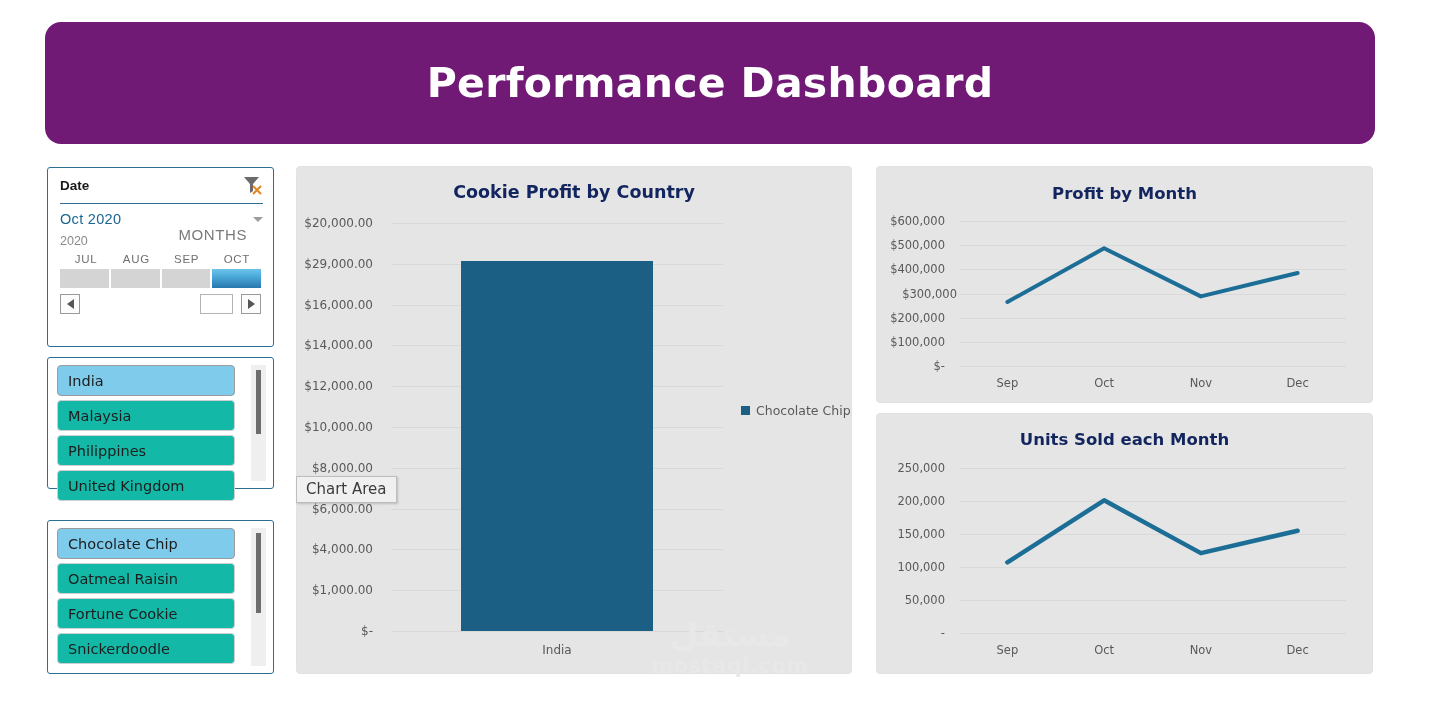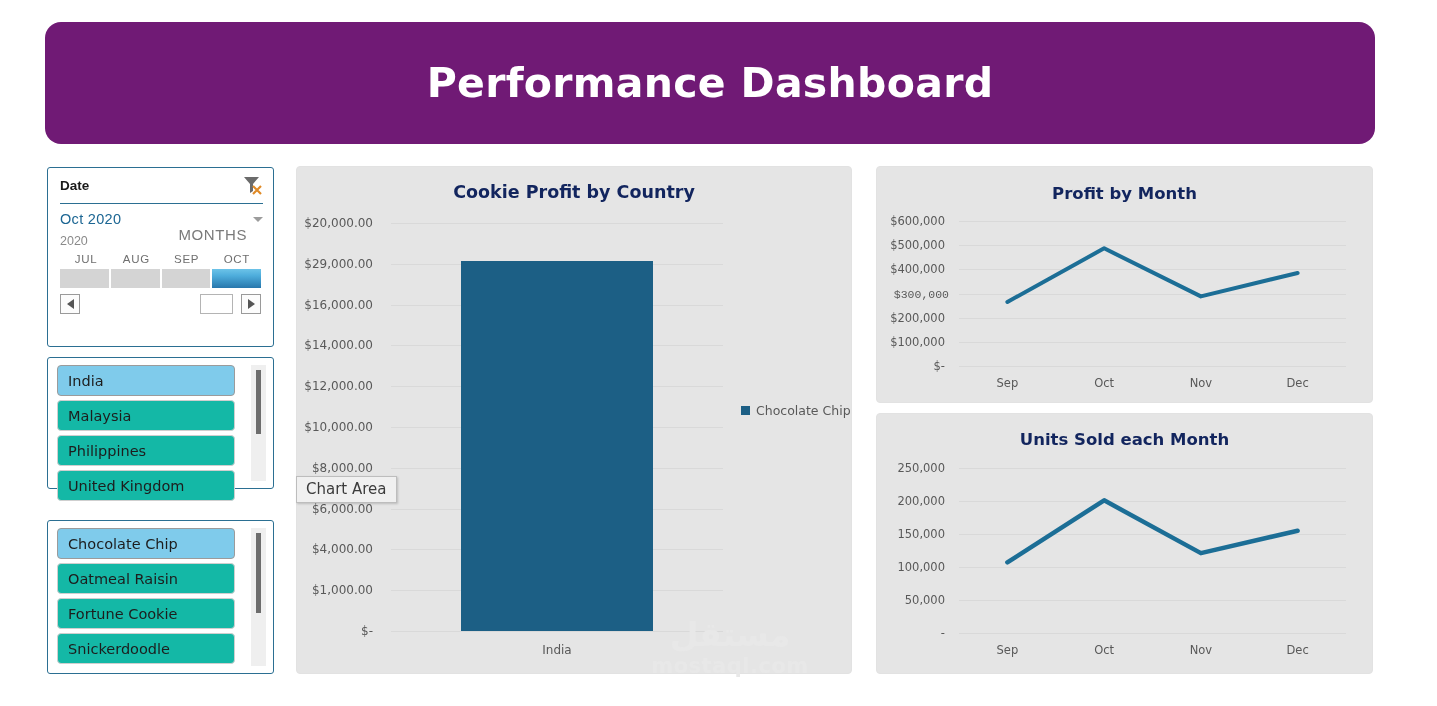--- a/index.html
+++ b/index.html
@@ -323,21 +323,21 @@
   <div class="card card-line1">
     <div class="chart-title">Profit by Month</div>
     <div class="line-plot" id="line-plot-1">
         <div class="gridline" style="left: 82px; top: 54px; width: 387px;"></div>
         <div class="line-axis-label" style="left: 0px; top: 54px; width: 68px;">$600,000</div>
         <div class="gridline" style="left: 82px; top: 78.1667px; width: 387px;"></div>
         <div class="line-axis-label" style="left: 0px; top: 78.1667px; width: 68px;">$500,000</div>
         <div class="gridline" style="left: 82px; top: 102.333px; width: 387px;"></div>
         <div class="line-axis-label" style="left: 0px; top: 102.333px; width: 68px;">$400,000</div>
         <div class="gridline" style="left: 82px; top: 126.5px; width: 387px;"></div>
-        <div class="line-axis-label" style="left: 4px; top: 126.5px; width: 68px; font-family: Liberation Mono, monospace;">$300,000</div>
+        <div class="line-axis-label" style="left: 12px; top: 126.5px; width: 68px;">$300,000</div>
         <div class="gridline" style="left: 82px; top: 150.667px; width: 387px;"></div>
         <div class="line-axis-label" style="left: 0px; top: 150.667px; width: 68px;">$200,000</div>
         <div class="gridline" style="left: 82px; top: 174.833px; width: 387px;"></div>
         <div class="line-axis-label" style="left: 0px; top: 174.833px; width: 68px;">$100,000</div>
         <div class="gridline" style="left: 82px; top: 199px; width: 387px;"></div>
         <div class="line-axis-label" style="left: 0px; top: 199px; width: 68px;">$-</div>
         <svg width="497" height="237" style="position: absolute; left: 0px; top: 0px;">
           <polyline points="130.375,134.95833333333331 227.125,81.30833333333334 323.875,129.4 420.625,105.95833333333333" fill="none" stroke="#1c6e96" stroke-width="4" stroke-linejoin="round" stroke-linecap="round"></polyline>
         </svg>
         <div class="cat-label" style="font-size: 11.5px; left: 82px; top: 209px; width: 96.75px;">Sep</div>

